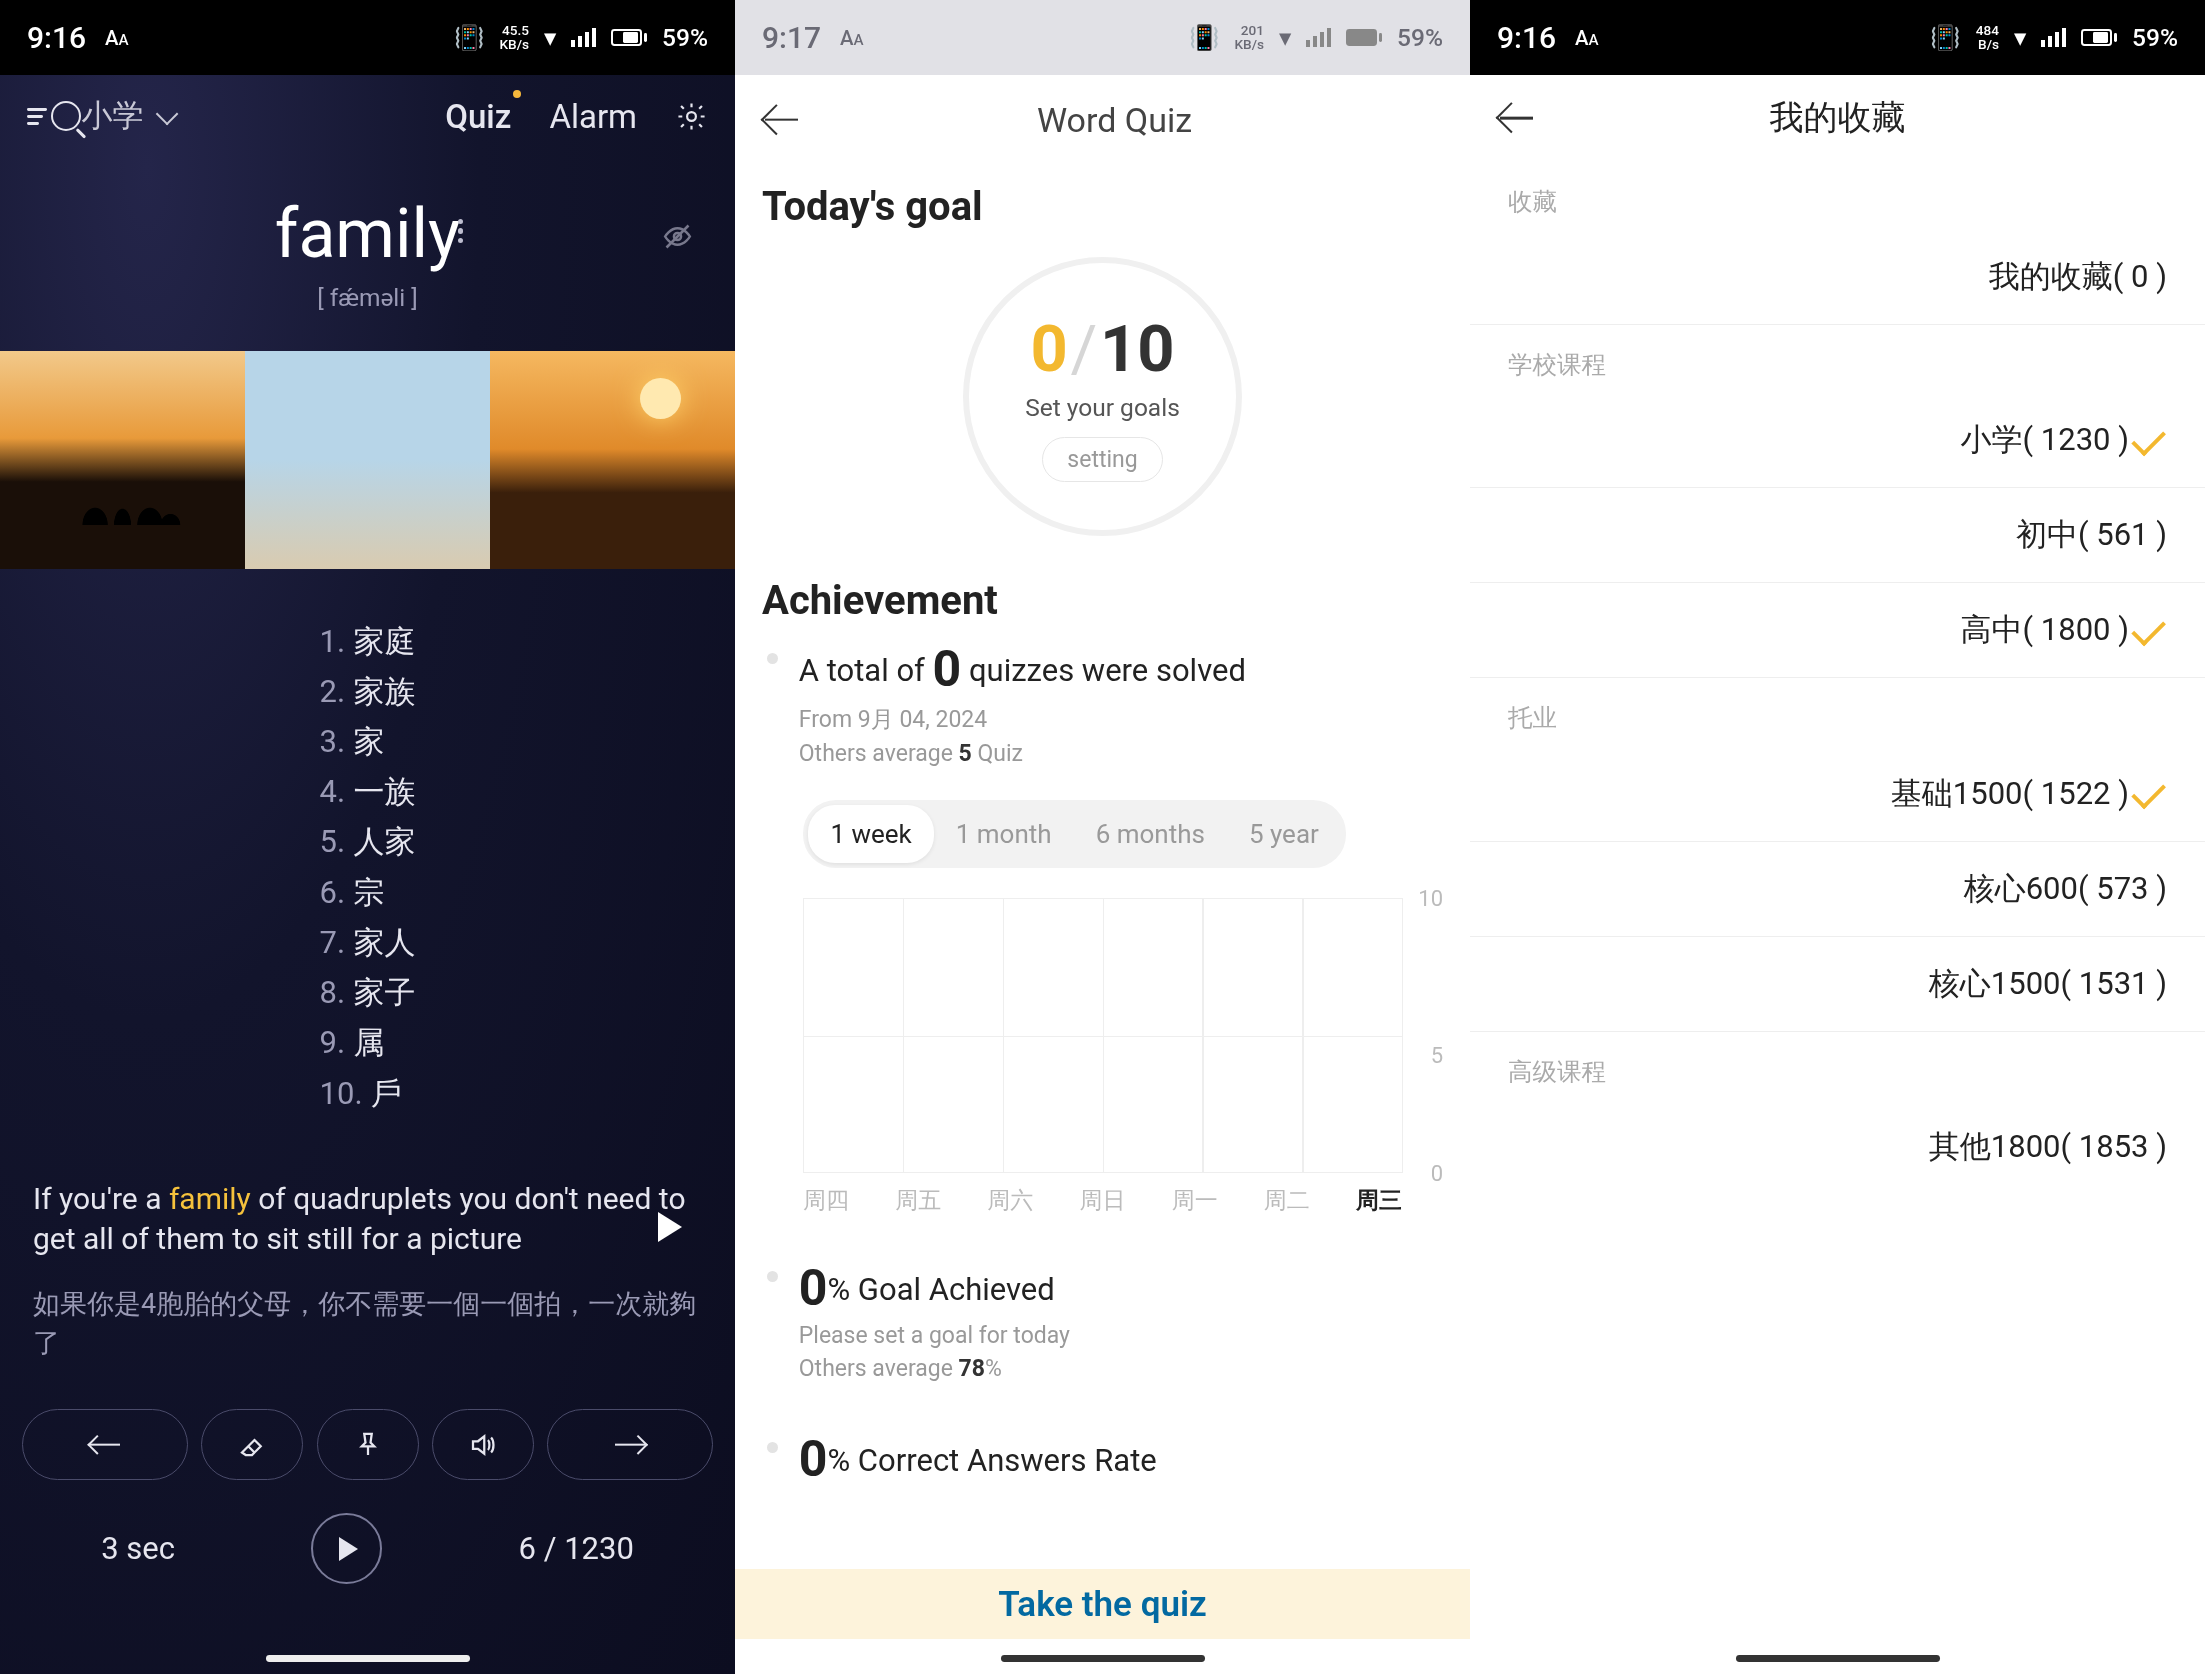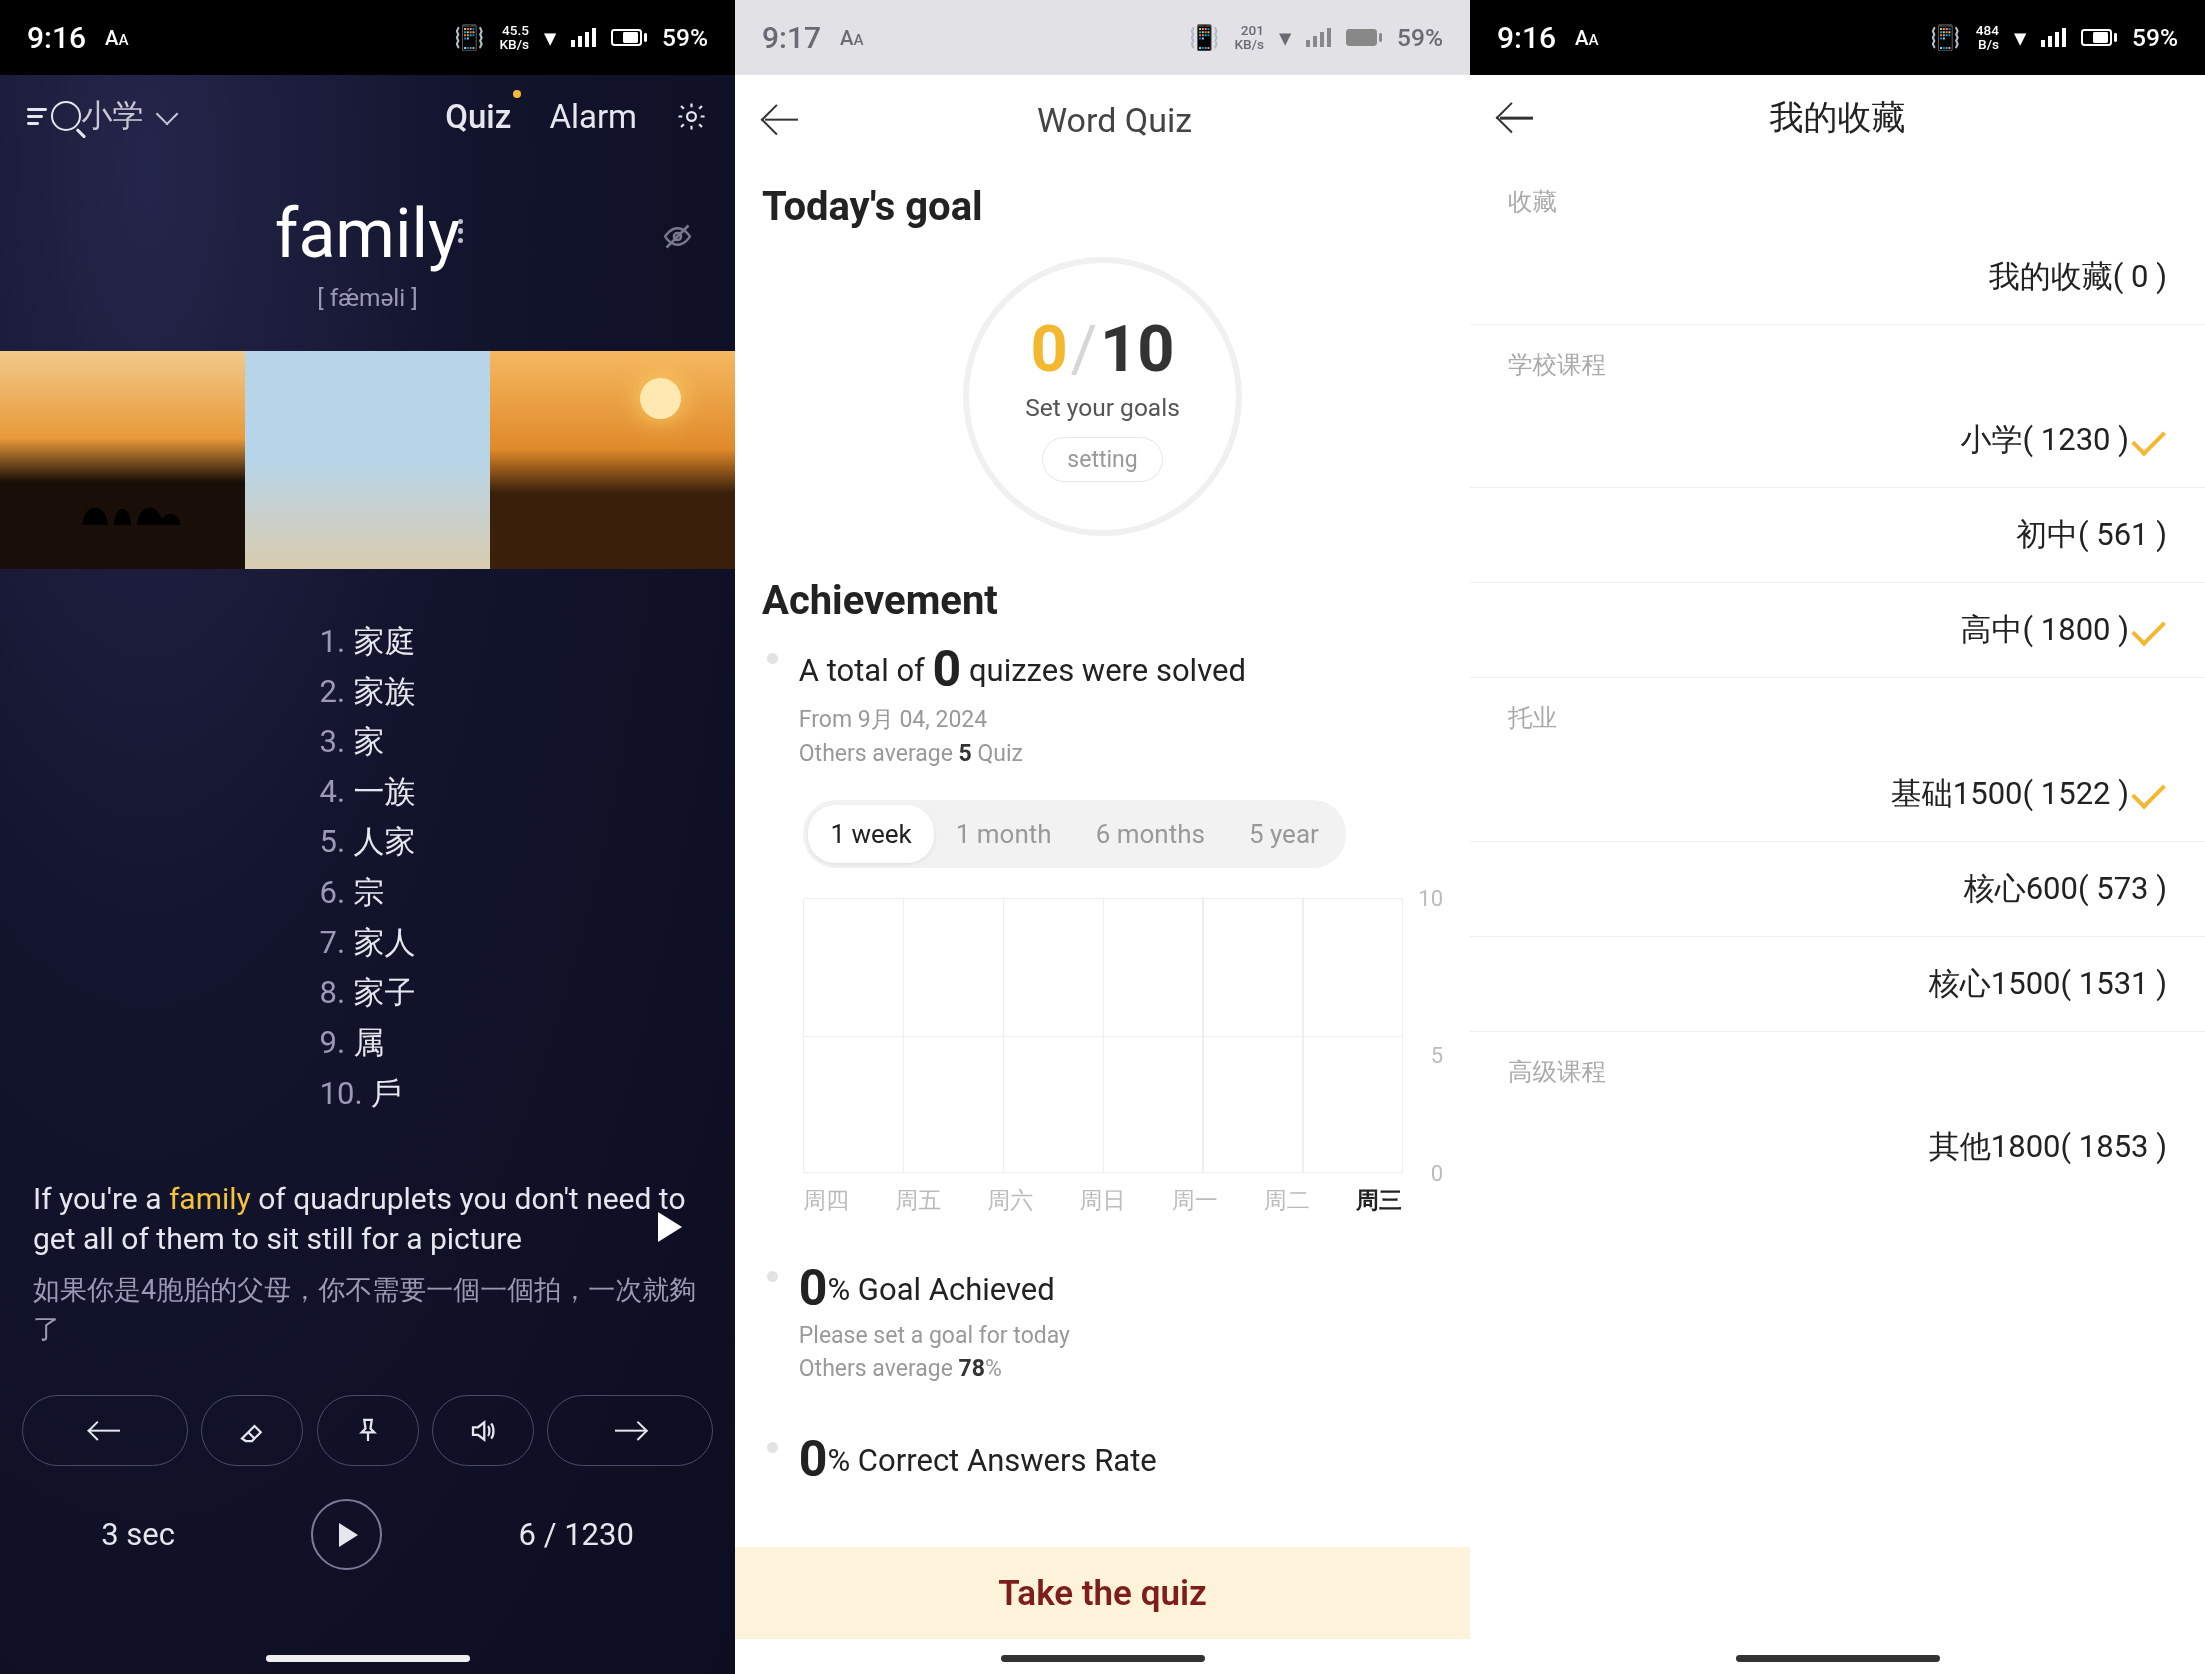--- a/index.html
+++ b/index.html
@@ -59,21 +59,21 @@
 .thumb.t3{ background:linear-gradient(to top,#3a1f0b 35%,#e08a2a 55%,#f5b860); position:relative;}
 .thumb.t3::after{content:'';position:absolute;top:27px;right:54px;width:41px;height:41px;border-radius:50%;background:#ffe9b0;box-shadow:0 0 27px #ffd36b;}
 
 .defs{ margin:48px auto 0; width:min-content; white-space:nowrap;}
 .def-row{ font-size:31px; line-height:1.62; color:#e6e6ef;}
 .def-row .n{ color:#9a9ab5; margin-right:8.2px;}
 
 .example{ margin:60px 33px 0; position:relative;}
 .ex-en{ font-size:30px; color:#e6e6ef; line-height:1.35;}
 .ex-en .hl{ color:#f6c23c;}
-.ex-zh{ font-size:27px; color:#9a9ab5; margin-top:11px; line-height:1.45;}
+.ex-zh{ font-size:27px; color:#9a9ab5; margin-top:25px; line-height:1.45;}
 .play-tri{ position:absolute; right:20.4px; top:33px; width:0;height:0;border-left:24.5px solid #fff;border-top:15px solid transparent;border-bottom:15px solid transparent;}
 
 .ctrl-row{ display:flex; justify-content:space-between; padding:46px 22px 0;}
 .ctrl{ border:1.7px solid #4a4b6a; border-radius:37px; height:71px; display:flex; align-items:center; justify-content:center; color:#e6e6ef;}
 .ctrl.w1{ width:166px;}
 .ctrl.sq{ width:102px;}
 .ctrl svg,.ctrl .arrow{ width:30px; height:30px;}
 .arrow{ position:relative;}
 .arrow::before{content:'';position:absolute;top:50%;left:0;right:0;height:2.7px;background:#e6e6ef;transform:translateY(-50%);}
 .arrow.l::after{content:'';position:absolute;top:50%;left:0;width:12.3px;height:12.3px;border-left:2.7px solid #e6e6ef;border-bottom:2.7px solid #e6e6ef;transform:translateY(-50%) rotate(45deg);}
@@ -114,21 +114,21 @@
 .chart{ margin:30px 0 0 41px; height:313px; position:relative; color:#bbb; font-size:22px;}
 .chart .grid{ position:absolute; left:0; right:41px; top:0; bottom:38px; border-left:0;}
 .chart .gl{ position:absolute; left:0; right:0; height:1.4px; background:#eee;}
 .chart .gl.y10{ top:0;} .chart .gl.y5{ top:50%;} .chart .gl.y0{ bottom:0;}
 .chart .vl{ position:absolute; top:0; bottom:0; width:1.4px; background:#eee;}
 .chart .yl{ position:absolute; right:0; transform:translateY(-50%);}
 .chart .xl-row{ position:absolute; left:0; right:41px; bottom:-5.4px; display:flex; justify-content:space-between;}
 .chart .xl{ font-size:23px; color:#bbb;}
 .chart .xl.active{ color:#222; font-weight:600;}
 .ach-block{ padding-left:5.4px; margin-top:48px;}
-.take-quiz{ position:absolute; left:0; right:0; bottom:35px; height:92px; background:#fdf3db; color:#7f1d1d; font-size:35px; font-weight:600; display:flex; align-items:center; justify-content:center;text-align:center;}
+.take-quiz{ position:absolute; left:0; right:0; bottom:35px; height:70px; background:#fdf3db; color:#0369a1; font-size:35px; font-weight:600; display:flex; align-items:center; justify-content:center;text-align:center;}
 .p2 .nav-pill{ background:#333;}
 
 
 .p3 { background:#fff; color:#222;}
 .p3-header{ display:flex; align-items:center; padding:20.4px 27px;}
 .p3-title{ flex:1; text-align:center; font-size:34px; font-weight:500; color:#222; margin-right:33px;}
 .p3-list{}
 .cat{ font-size:24.5px; color:#aaa; padding:23px 38px 12.3px;}
 .row{ display:flex; align-items:center; justify-content:flex-end; padding:26px 38px; border-bottom:1px solid #eee; font-size:31px; color:#222;}
 .row:last-child{border-bottom:none;}

